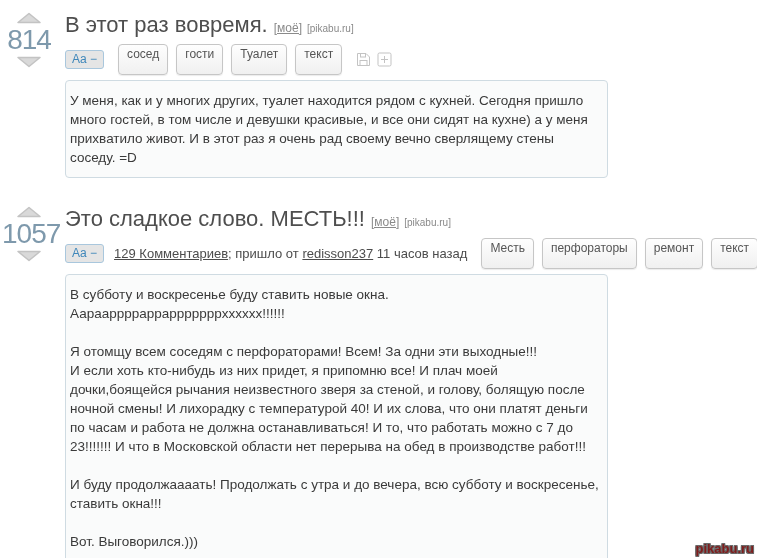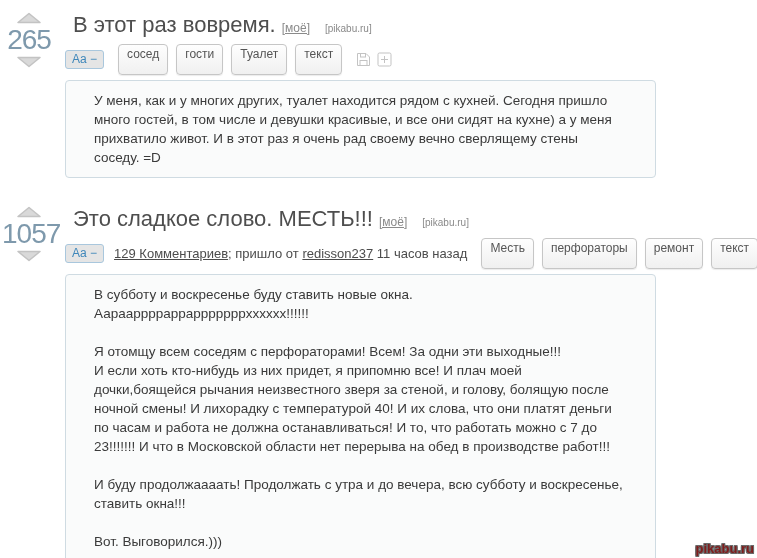--- a/index.html
+++ b/index.html
@@ -13,56 +13,56 @@
   #post-1{top:204px;}
 
   
   .vote-col{position:absolute;left:2px;top:2px;width:54px;text-align:center;}
   .vote-arrow{display:block;margin:0 auto;cursor:pointer;line-height:0;}
   .rating{font-size:28px;line-height:30px;color:#7e99ac;margin:1px 0;letter-spacing:-1px;}
 
   
   .content{position:absolute;left:65px;top:2px;width:600px;}
   .title-row{margin:0;font-weight:normal;line-height:24px;white-space:nowrap;}
-  .title{font-size:22px;color:#4e4e4e;cursor:pointer;margin-left:8px;}
+  .title{font-size:22px;color:#4e4e4e;cursor:pointer;}
   .badge-mine{font-size:12px;color:#8a8a8a;text-decoration:underline;margin-left:6px;cursor:pointer;}
-  .badge-src{font-size:10px;color:#8a8a8a;margin-left:15px;}
+  .badge-src{font-size:10px;color:#8a8a8a;margin-left:5px;}
 
   .meta-row{margin-top:8px;display:flex;align-items:center;height:20px;white-space:nowrap;}
   .font-btn{border:1px solid #a9c7dd;color:#3f87ba;border-radius:3px;font-size:12px;
             line-height:14px;padding:1px 6px 2px;background:#e5e5e5;cursor:pointer;}
   .meta-text{font-size:13px;color:#4c4c4c;margin-left:10px;}
   .meta-link{color:#4c4c4c;text-decoration:underline;cursor:pointer;}
   .meta-plain{text-decoration:none;}
   .tags{display:flex;margin-left:14px;}
   .tag{font-family:inherit;font-size:12px;color:#555;border:1px solid #c6c6c6;border-radius:4px;
        background:linear-gradient(#fefefe,#f0f0f0);padding:2px 8px 13px;margin-right:8px;
        box-shadow:0 1px 1px rgba(0,0,0,.08);cursor:pointer;}
   .icon-btn{margin-left:6px;line-height:0;cursor:pointer;}
 
   .body-block{margin-top:11px;width:533px;background:#fafbfb;border:1px solid #cfdbe2;border-radius:4px;
-              padding:10px 28px;font-size:13.5px;color:#3a3a3a;line-height:19px;white-space:pre-line;}
+              padding:10px 4px;font-size:13.5px;color:#3a3a3a;line-height:19px;white-space:pre-line;}
 
   .collapse-row{margin-top:5px;display:flex;align-items:center;color:#a2a2a2;font-size:13px;}
   .mini-arrow{line-height:0;margin-right:5px;cursor:pointer;}
   .collapse-label{margin-left:14px;cursor:pointer;}
 
   .watermark{position:absolute;right:3px;bottom:2px;font-size:13px;font-weight:bold;color:#7f1d1d;
              text-shadow:-1px -1px 0 #6b6b6b,1px -1px 0 #6b6b6b,-1px 1px 0 #6b6b6b,1px 1px 0 #6b6b6b,
                          0 -1px 0 #6b6b6b,0 1px 0 #6b6b6b,-1px 0 0 #6b6b6b,1px 0 0 #6b6b6b;}
 </style>
 </head>
 <body>
 
 <section class="post" id="post-0">
   <div class="vote-col">
     <span class="vote-arrow"><svg width="26" height="12" viewBox="0 0 26 12">
           <path d="M13 1.5 L24 10.5 L2 10.5 Z" fill="#d9d9d9" stroke="#c3c3c3" stroke-width="1.5" stroke-linejoin="round"></path>
         </svg></span>
-    <div class="rating">265</div>
+    <div class="rating">814</div>
     <span class="vote-arrow"><svg width="26" height="12" viewBox="0 0 26 12">
           <path d="M13 10.5 L24 1.5 L2 1.5 Z" fill="#d9d9d9" stroke="#c3c3c3" stroke-width="1.5" stroke-linejoin="round"></path>
         </svg></span>
   </div>
   <div class="content">
     <h2 class="title-row"><span class="title">В этот раз вовремя.</span><span class="badge-mine">[моё]</span><span class="badge-src">[pikabu.ru]</span></h2>
     <div class="meta-row">
       <span class="font-btn">Aa −</span>
       <span class="tags">
         <button class="tag">сосед</button>

